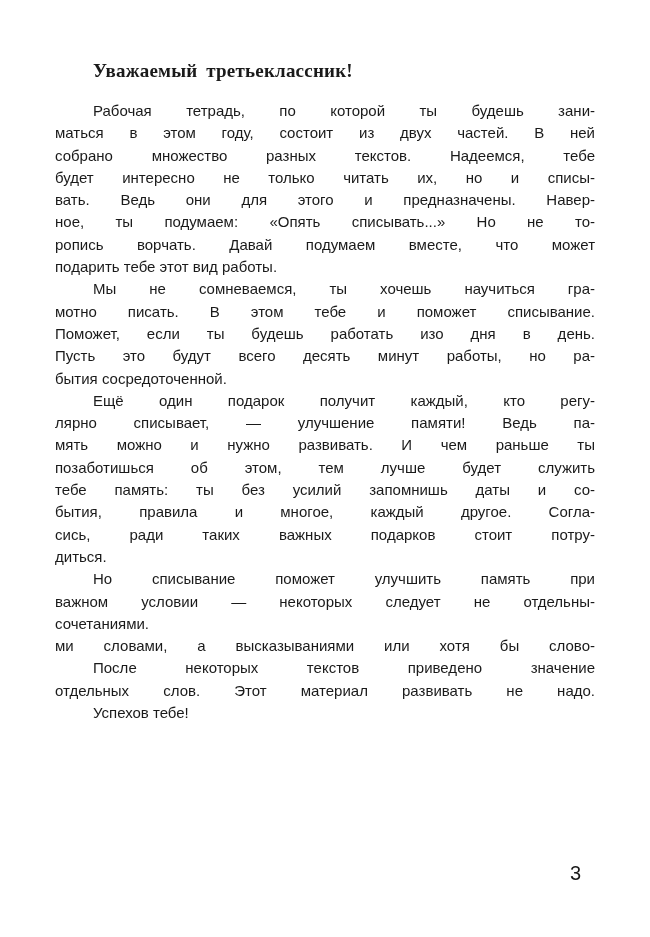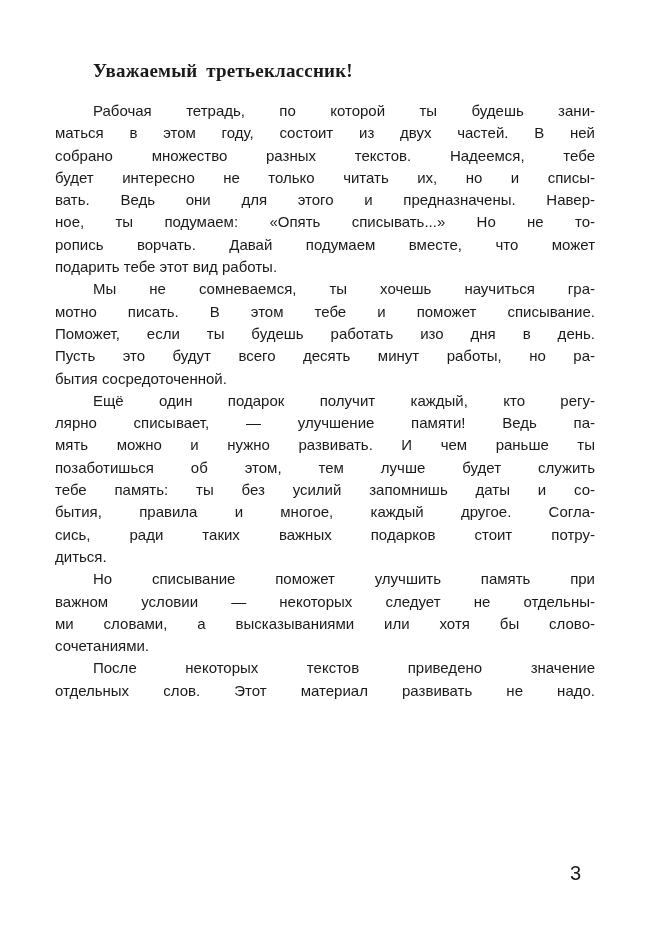--- a/index.html
+++ b/index.html
@@ -85,20 +85,21 @@
       <span class="line indent">Ещё один подарок получит каждый, кто регу-</span>
       <span class="line">лярно списывает, — улучшение памяти! Ведь па-</span>
       <span class="line">мять можно и нужно развивать. И чем раньше ты</span>
       <span class="line">позаботишься об этом, тем лучше будет служить</span>
       <span class="line">тебе память: ты без усилий запомнишь даты и со-</span>
       <span class="line">бытия, правила и многое, каждый другое. Согла-</span>
       <span class="line">сись, ради таких важных подарков стоит потру-</span>
       <span class="line last">диться.</span>
       <span class="line indent">Но списывание поможет улучшить память при</span>
       <span class="line">важном условии — некоторых следует не отдельны-</span>
+      <span class="line last">сочетаниями.</span>
       <span class="line">ми словами, а высказываниями или хотя бы слово-</span>
-      <span class="line last">сочетаниями.</span>
       <span class="line indent">После некоторых текстов приведено значение</span>
       <span class="line">отдельных слов. Этот материал развивать не надо.</span>
+      <span class="line indent last">Успехов тебе!</span>
     </div>
 </div>
 
 <div class="page-number">3</div>
 
 </body></html>

